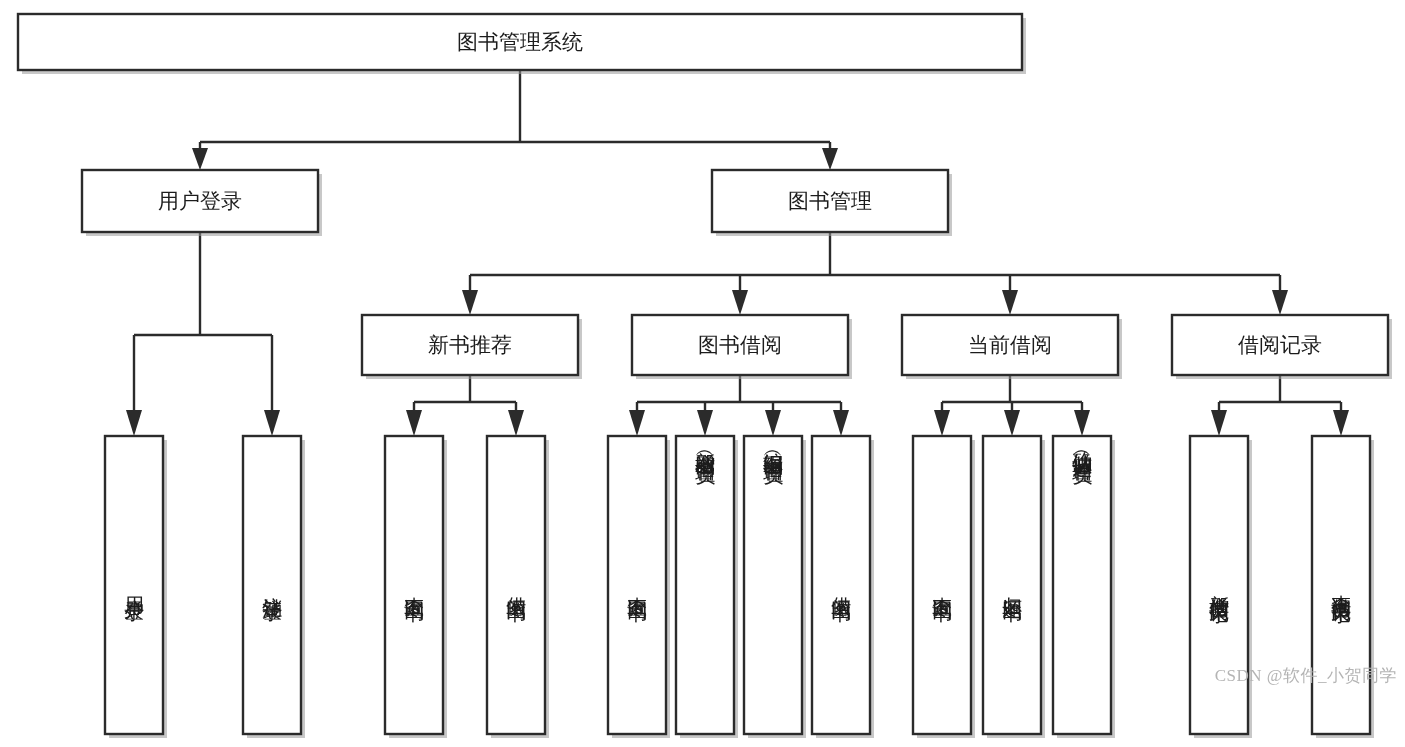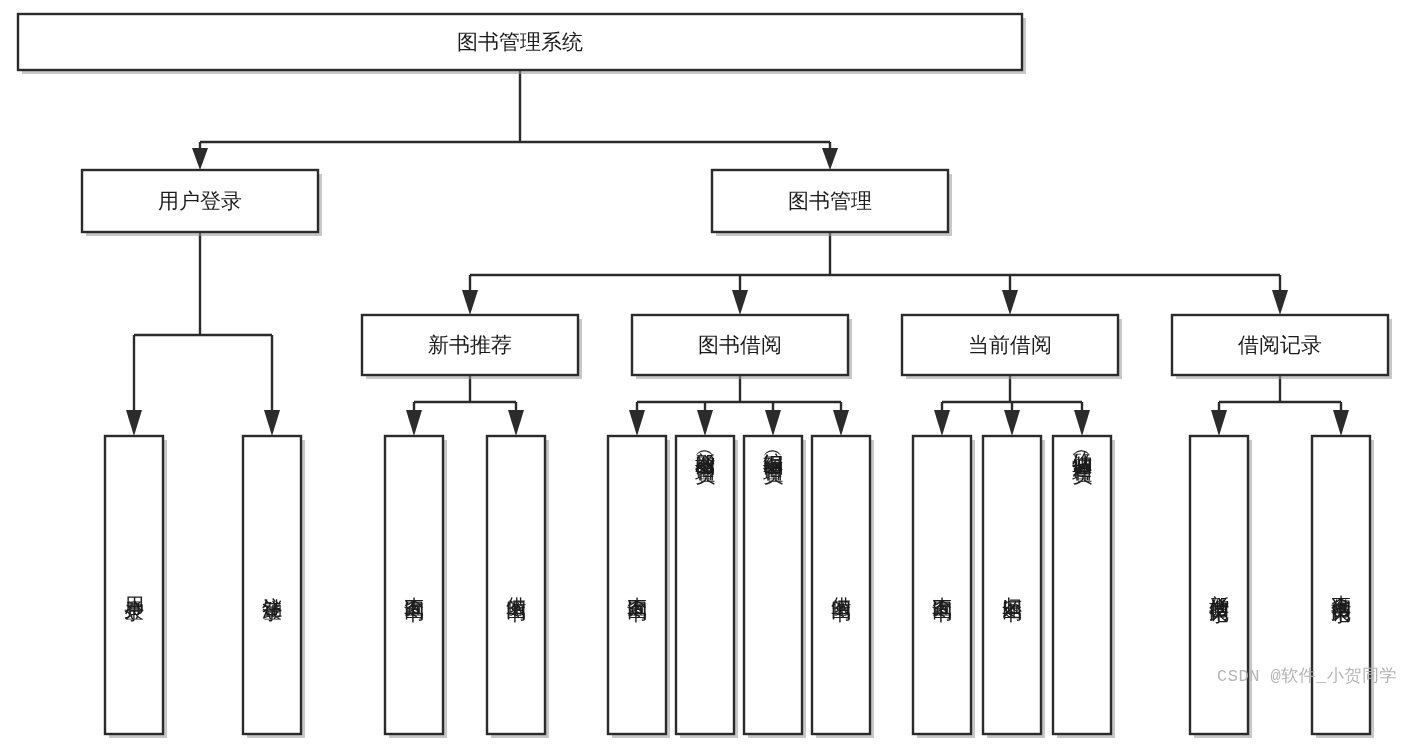--- a/index.html
+++ b/index.html
@@ -67,21 +67,21 @@
     font-size: 20px;
     line-height: 1.18;
     letter-spacing: 2px;
     color: #1c1c1c;
     white-space: nowrap;
   }
   .watermark {
     position: absolute;
     right: 8px;
     bottom: 6px;
-    font-family: Liberation Mono, monospace;
+    font-family: Liberation Serif, serif;
     font-size: 17px;
     color: #b4b4b4;
     letter-spacing: 0.5px;
     white-space: nowrap;
   }
 </style>
 </head>
 <body>
 
 <div id="diagram-root">

